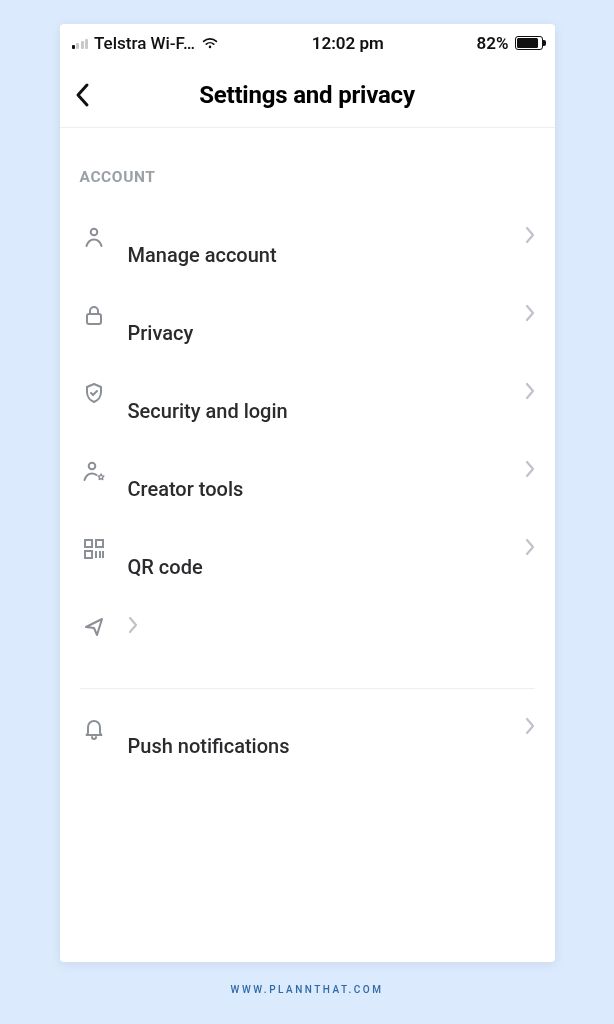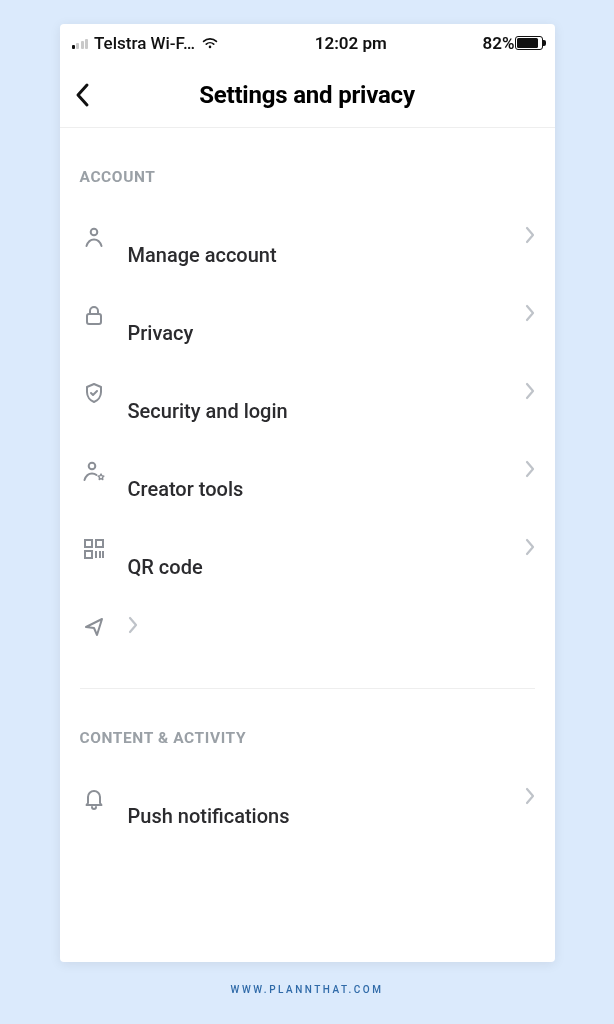--- a/index.html
+++ b/index.html
@@ -27,21 +27,21 @@
     height: 38px;
     display: flex;
     align-items: center;
     padding: 0 12px;
     font-size: 17px;
     font-weight: 600;
     color: #111;
   }
   .statusbar .left { display: flex; align-items: center; gap: 6px; }
   .statusbar .center { flex: 1; text-align: center; }
-  .statusbar .right { display: flex; align-items: center; }
+  .statusbar .right { display: flex; align-items: center; gap: 6px; }
   .signal { display: inline-flex; align-items: flex-end; gap: 1.5px; height: 12px; }
   .signal span { width: 3px; background: #c9c9c9; border-radius: 1px; }
   .signal span:nth-child(1){height:4px;background:#111}
   .signal span:nth-child(2){height:6px;background:#c9c9c9}
   .signal span:nth-child(3){height:8px;background:#c9c9c9}
   .signal span:nth-child(4){height:10px;background:#c9c9c9}
   .carrier { font-size: 17px; font-weight: 500; }
   .wifi svg { display:block; }
   .battery {
     width: 28px; height: 14px; border: 1.5px solid #111; border-radius: 3px;
@@ -222,21 +222,20 @@
       </span>
       <span class="chev">
         <svg width="10" height="18" viewBox="0 0 10 18">
             <polyline points="2,2 8,9 2,16" fill="none" stroke="#bfc3c9" stroke-width="2.2" stroke-linecap="round" stroke-linejoin="round"></polyline>
           </svg>
       </span>
     </div>
 
     <hr class="divider">
 
-    <div class="section-label">CONTENT &amp; ACTIVITY</div>
 
     <div class="row">
       <span class="icon">
         <svg width="24" height="24" viewBox="0 0 24 24" fill="none" stroke="#8b8f96" stroke-width="2" stroke-linecap="round" stroke-linejoin="round">
           <path d="M6 17V11a6 6 0 0 1 12 0v6l1.5 2h-15L6 17z"></path>
           <path d="M10 21a2 2 0 0 0 4 0"></path>
         </svg>
       </span>
       <span class="label">Push notifications</span>
       <span class="chev">

